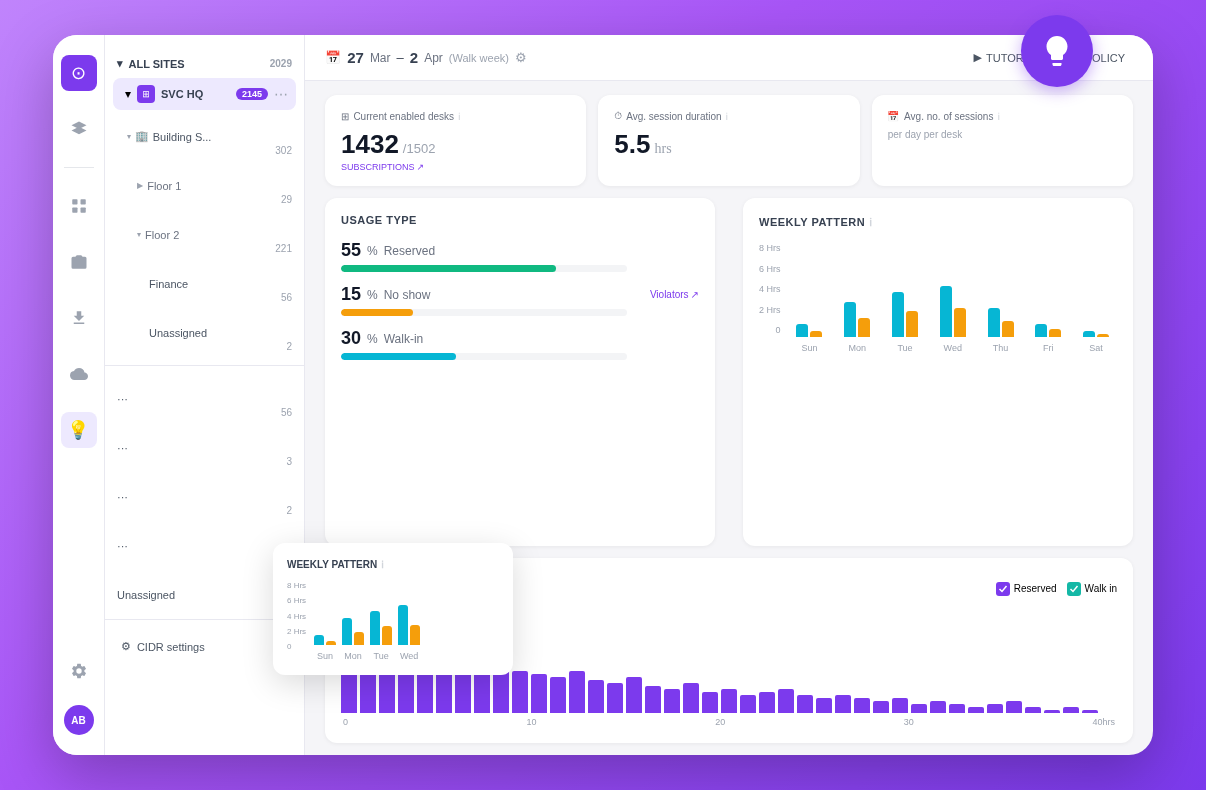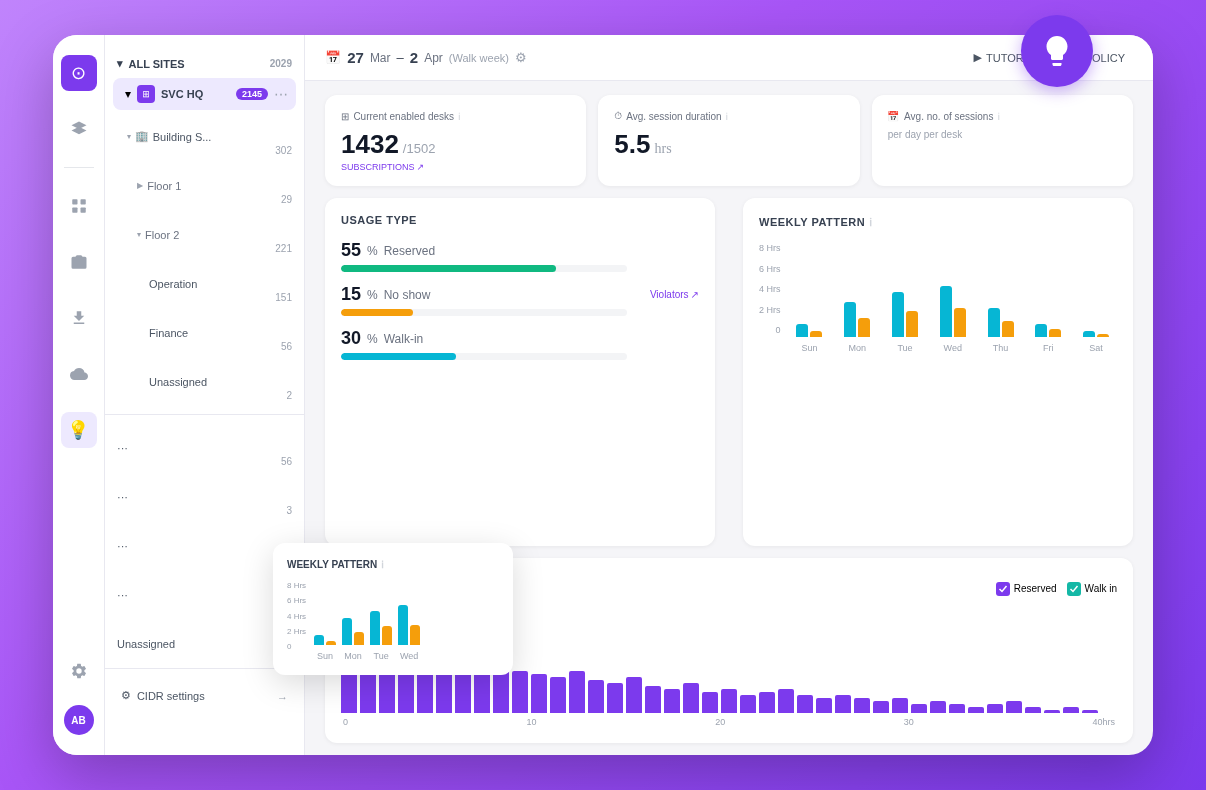--- a/index.html
+++ b/index.html
@@ -520,24 +520,20 @@
       </div>
       <div class="nav-tree-row subsub">
         <span class="triangle">▶</span>
         <span>Floor 1</span>
         <span class="row-count">29</span>
       </div>
       <div class="nav-tree-row subsub">
         <span class="triangle">▾</span>
         <span>Floor 2</span>
         <span class="row-count">221</span>
-      </div>
-      <div class="nav-tree-row" style="padding-left:44px;">
-        <span>Operation</span>
-        <span class="row-count">151</span>
       </div>
       <div class="nav-tree-row" style="padding-left:44px;">
         <span>Finance</span>
         <span class="row-count">56</span>
       </div>
       <div class="nav-tree-row" style="padding-left:44px;">
         <span>Unassigned</span>
         <span class="row-count">2</span>
       </div>
       <div style="border-top:1px solid #e8e8f0; margin: 8px 0;"></div>

